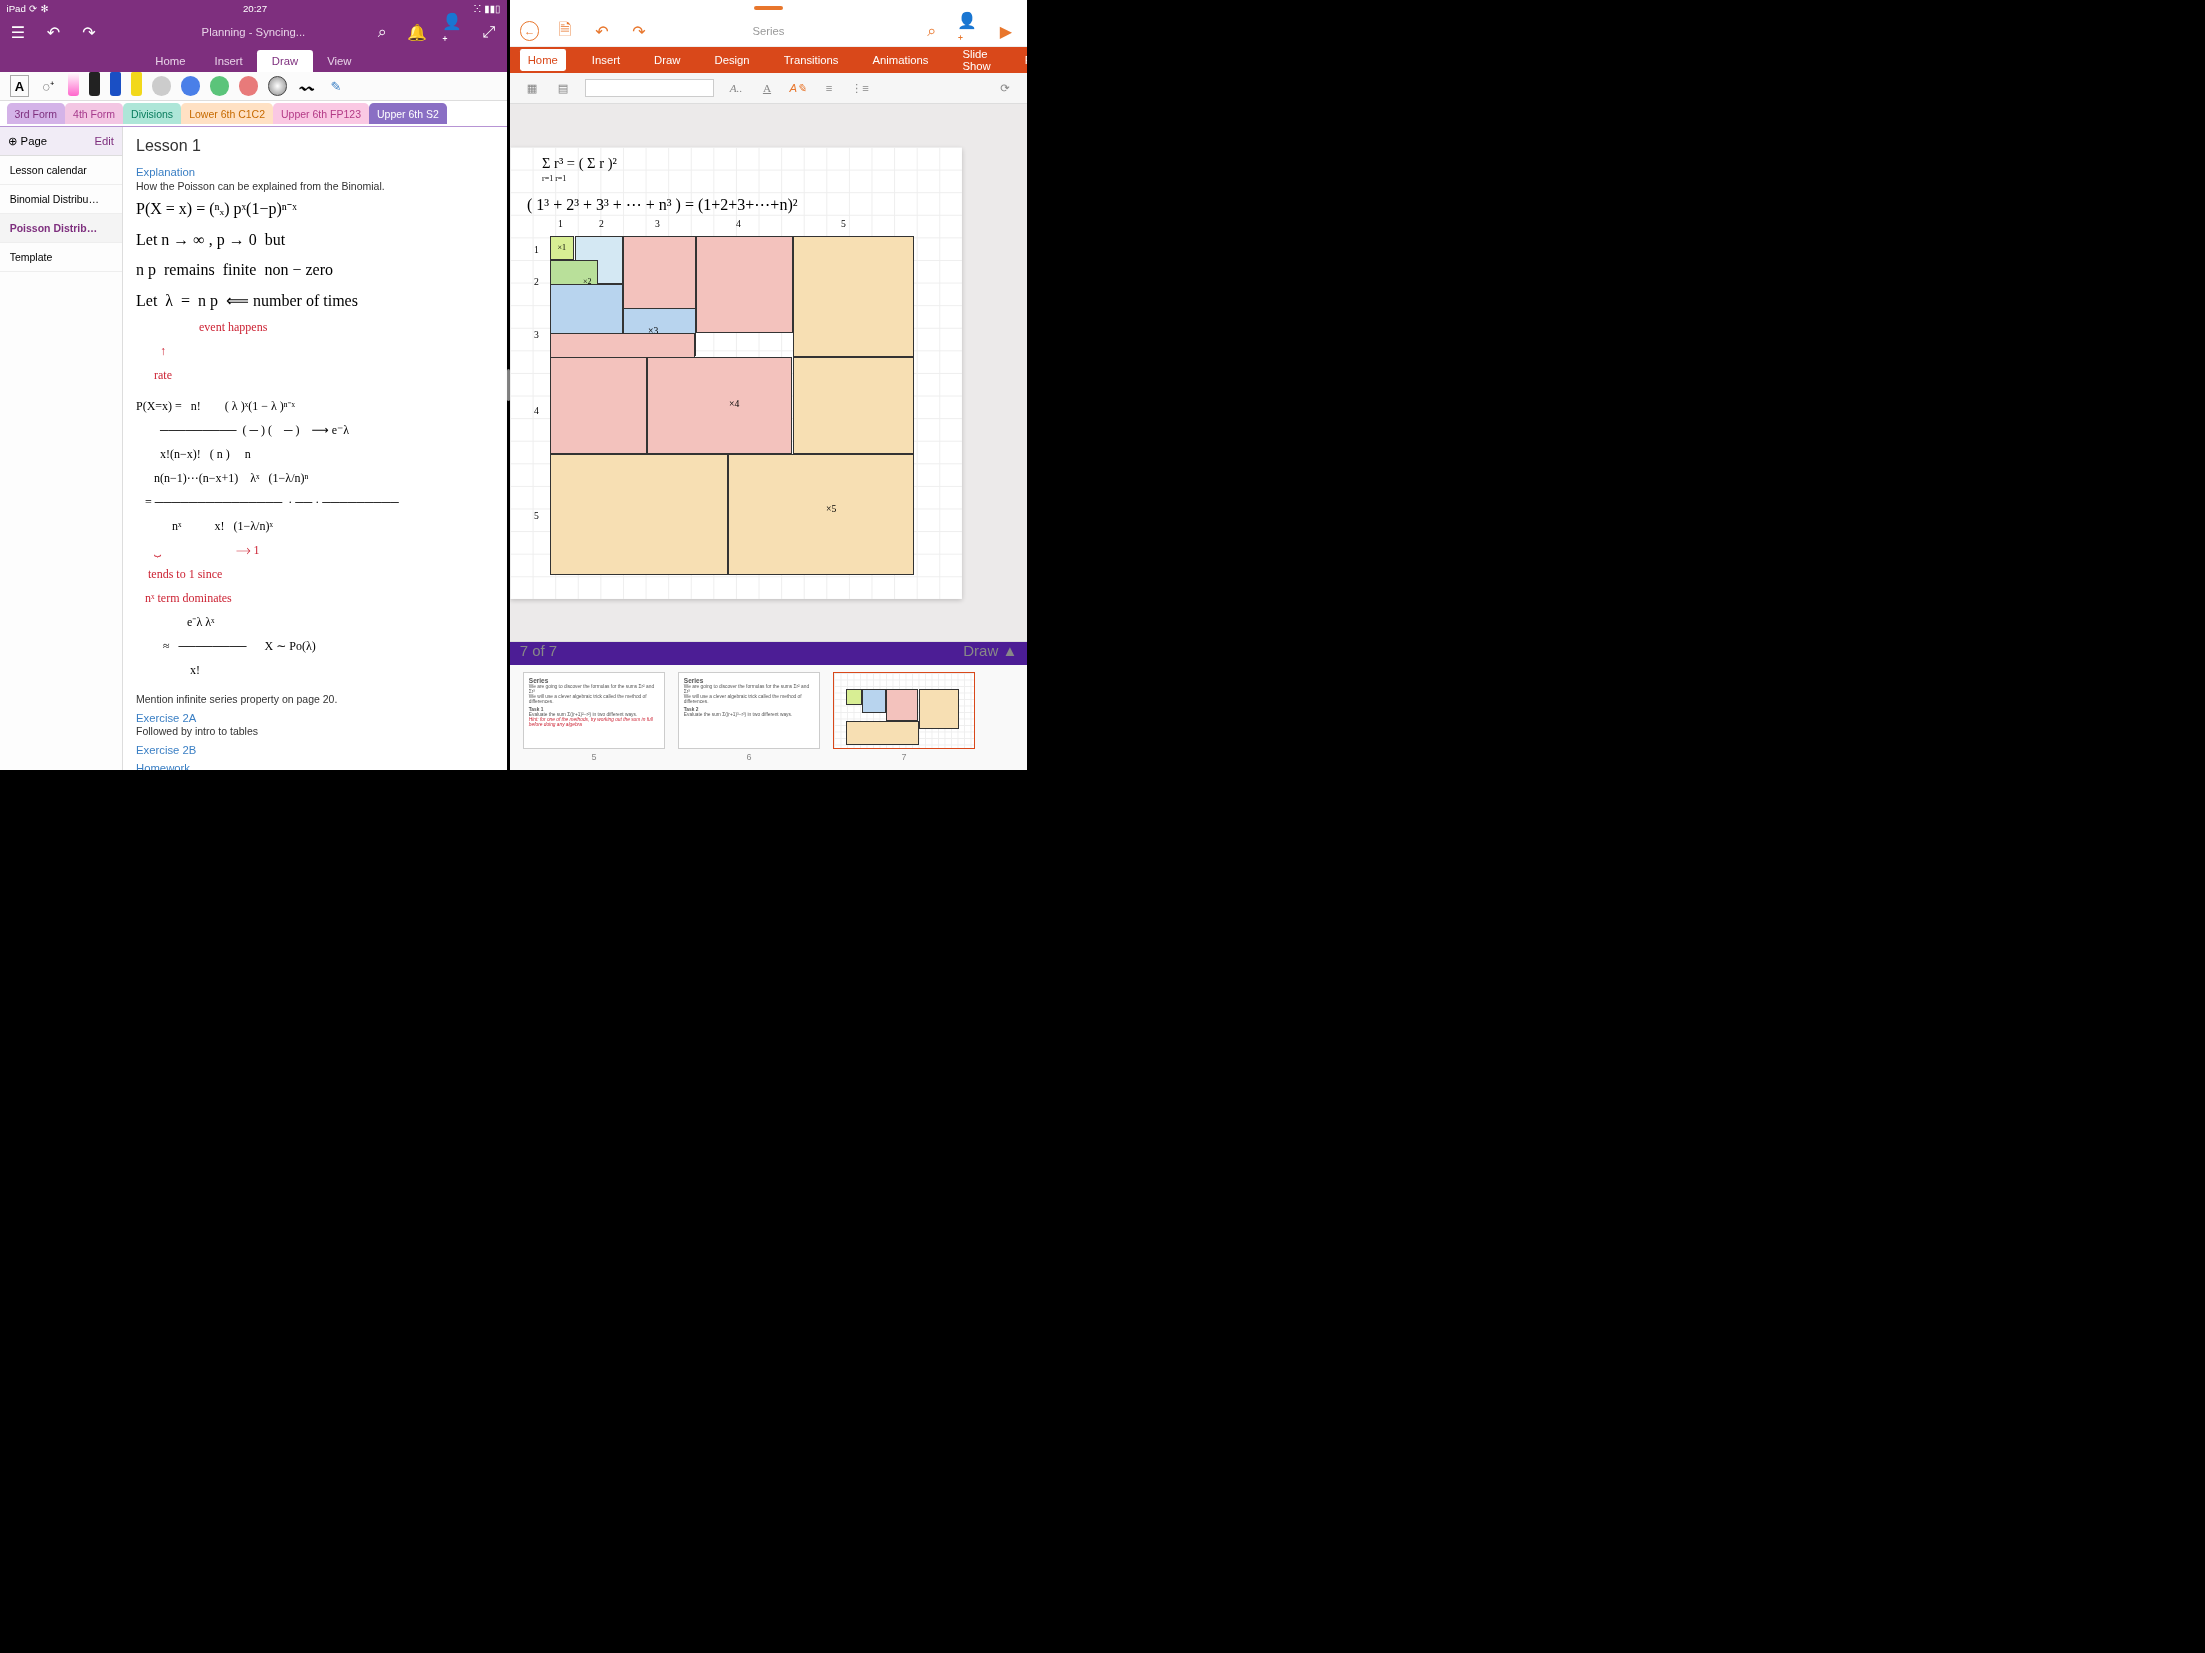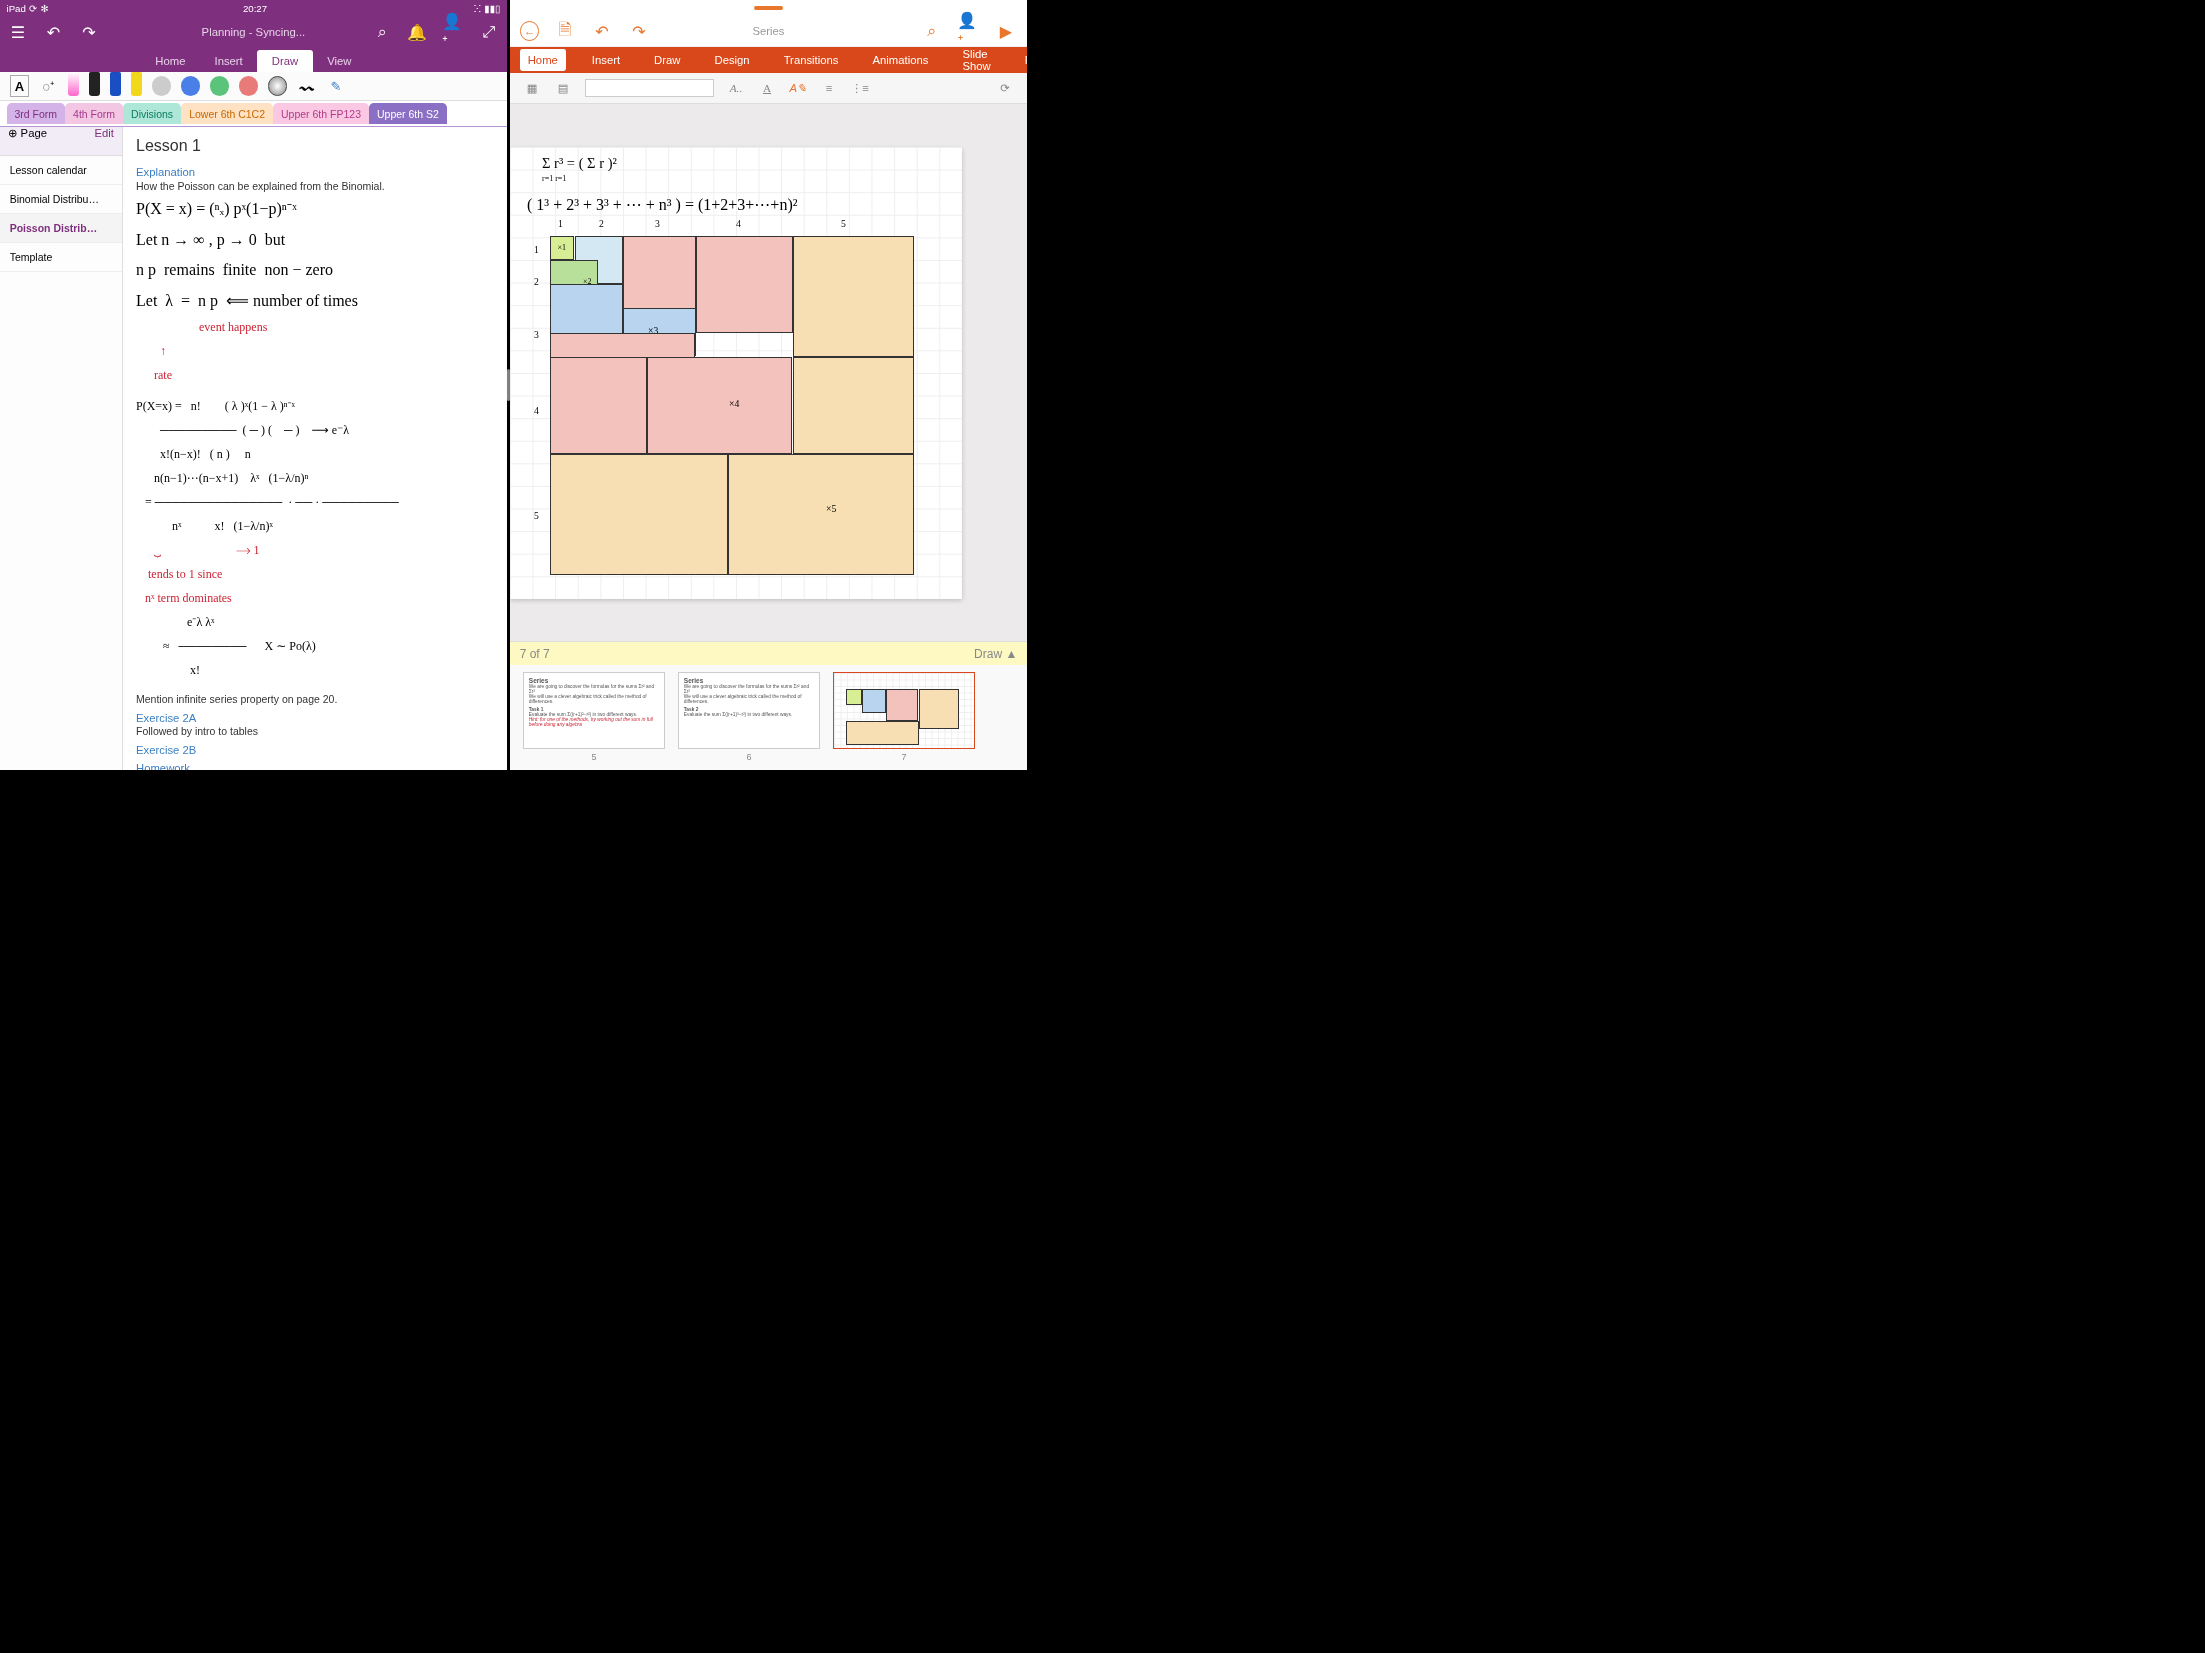--- a/index.html
+++ b/index.html
@@ -31,21 +31,21 @@
 .pen{width:11.3px;height:24px;border-radius:1.6px 1.6px 3.2px 3.2px;margin-top:-3.2px}
 .circ{width:19.4px;height:19.4px;border-radius:50%}
 
 
 .sec-tabs{height:26px;display:flex;align-items:center;gap:0;padding:0 6.5px;border-bottom:1.6px solid #b794d4;overflow:hidden}
 .sec-tab{padding:4.8px 8px;font-size:10.5px;border-radius:4.8px 4.8px 0 0;cursor:pointer;white-space:nowrap}
 
 
 .on-body{flex:1;display:flex;overflow:hidden}
 .side{width:123px;border-right:0.8px solid #ddd;background:#fdfdfd}
-.side-h{height:29px;display:flex;align-items:flex-start;justify-content:space-between;padding:0 8px;font-size:11.3px;background:#f1ecf6;border-bottom:0.8px solid #ddd}
+.side-h{height:29px;display:flex;align-items:center;justify-content:space-between;padding:0 8px;font-size:11.3px;background:#f1ecf6;border-bottom:0.8px solid #ddd}
 .side-item{padding:8px 9.7px;font-size:10.5px;border-bottom:0.8px solid #eee;cursor:pointer;white-space:nowrap;overflow:hidden;text-overflow:ellipsis}
 .side-item.active{background:#f4f4f4;color:#7e2f7e;font-weight:700}
 .note{flex:1;padding:9.7px 13px;overflow:auto;font-size:10.5px}
 .note h2{font-size:16px;font-weight:400;color:#333;margin-bottom:11.3px}
 .note .lk{color:#3a7fc4;font-size:11.3px;margin-top:6.5px;display:block}
 .note p{color:#333;margin:1.6px 0}
 .hw{font-family:"Segoe Script","Comic Sans MS",cursive;font-size:16px;line-height:1.6;margin:4.8px 0;white-space:pre}
 .hw.red{color:#c23}
 .hw.small{font-size:12px}
 
@@ -59,21 +59,21 @@
 .pp-tabs{height:26px;display:flex;align-items:center;gap:18px;padding:0 9.7px;background:#d9481a;color:#fff;font-size:11.3px}
 .pp-tab{cursor:pointer;padding:4.8px 8px}
 .pp-tab.active{background:#fff;color:#d9481a;border-radius:2.4px}
 .pp-ribbon{height:31px;background:#f6f6f6;border-bottom:0.8px solid #ddd;display:flex;align-items:center;gap:13px;padding:0 13px;color:#888}
 .pp-ribbon .fbox{border:0.8px solid #ccc;height:18px;width:129px;background:#fff}
 .pp-ribbon .ic{width:18px;height:18px;display:flex;align-items:center;justify-content:center;font-size:11.3px}
 
 .slide-area{flex:1;background:#eceaea;display:flex;align-items:center;justify-content:flex-start}
 .slide{width:452px;height:452px;background:#fff;box-shadow:0 1.6px 4.8px rgba(0,0,0,.2);position:relative;background-image:linear-gradient(#eee 0.8px,transparent 0.8px),linear-gradient(90deg,#eee 0.8px,transparent 0.8px);background-size:22.6px 22.6px}
 
-.pp-foot{height:24px;background:#fef9c3;border-top:0.8px solid #ddd;display:flex;align-items:center;justify-content:space-between;padding:0 9.7px;font-size:12px;color:#888}
+.pp-foot{height:24px;background:#4c1d95;border-top:0.8px solid #ddd;display:flex;align-items:flex-start;justify-content:space-between;padding:0 9.7px;font-size:15px;color:#888}
 .thumbs{height:105px;background:#f9f9f9;display:flex;align-items:flex-start;gap:13px;padding:6.5px 13px;overflow:hidden}
 .thumb{width:142px}
 .thumb .img{height:77px;background:#fff;border:0.8px solid #ccc;padding:4.8px;font-size:4.8px;color:#555;overflow:hidden}
 .thumb.active .img{border:1.6px solid #d9481a}
 .thumb .n{text-align:center;font-size:9px;color:#888;margin-top:3.2px}
 
 .math-line{font-family:"Segoe Script",cursive;font-size:13px;position:absolute}
 .sq{position:absolute;border:1.6px solid #333}
 .lab{position:absolute;font-family:"Segoe Script",cursive;font-size:9.7px}
 </style>

